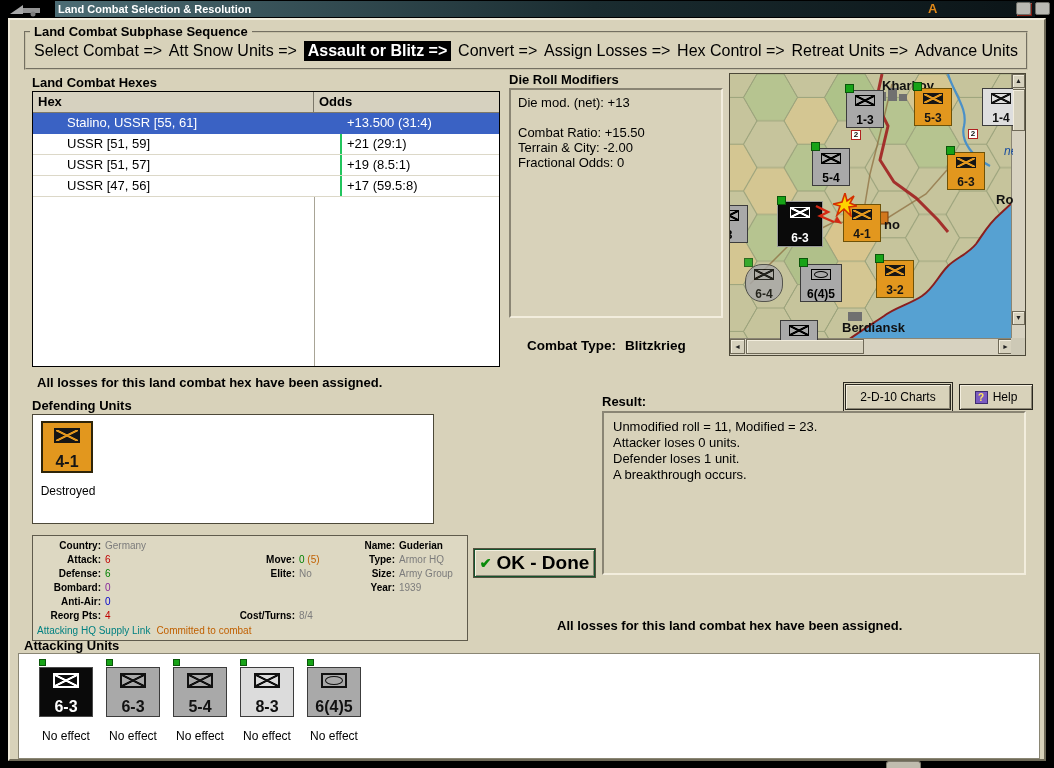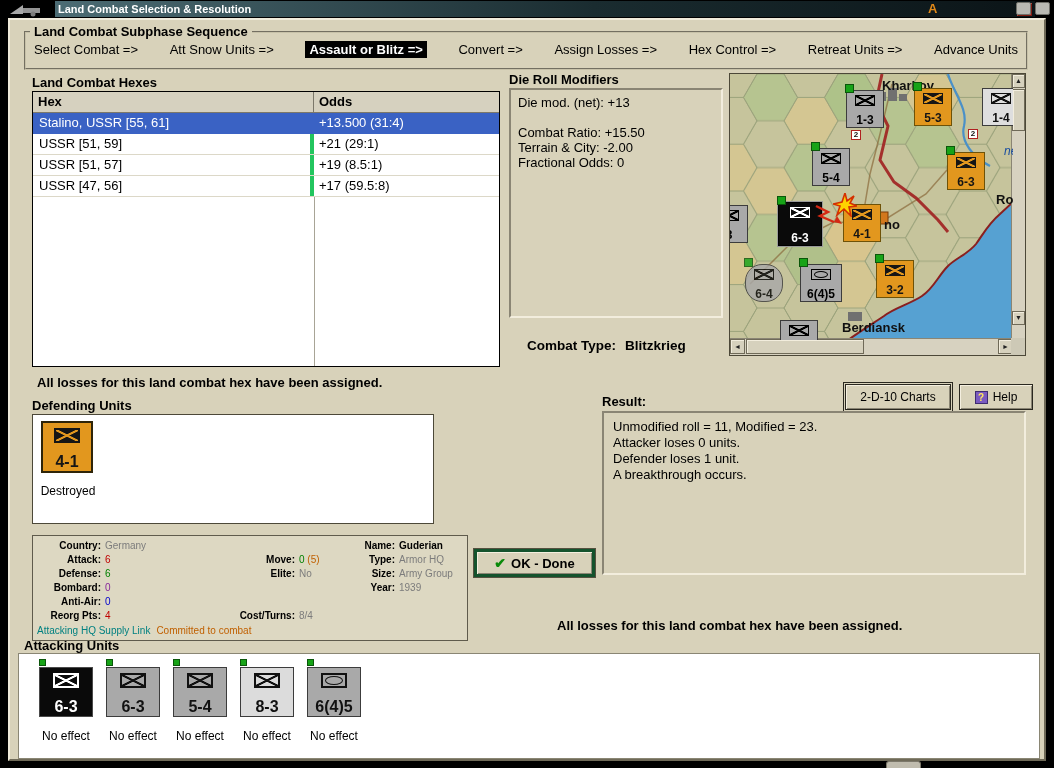--- a/index.html
+++ b/index.html
@@ -27,35 +27,35 @@
   .window { position:absolute; left:8px; top:18px; width:1038px; height:743px;
     background:#d8d2ba; border:2px solid; border-color:#f0ebdb #6f6a58 #6f6a58 #f0ebdb; }
 
   .sec-title { position:absolute; font-weight:bold; font-size:13px; white-space:nowrap; }
 
   
   fieldset.groupbox { position:absolute; left:14px; top:4px; width:1004px; height:46px;
     border:2px groove #c7c1a8; }
   fieldset.groupbox legend { font-weight:bold; font-size:13px; padding:0 4px; margin-left:4px; }
   .steps { display:flex; justify-content:space-between; align-items:center; padding:2px 8px 0 8px; }
-  .step { white-space:nowrap; font-size:13px;text-align:center; }
+  .step { white-space:nowrap; font-size:16px;text-align:center; }
   .step.active { background:#000; color:#fff; font-weight:bold; padding:1px 4px; }
 
   
   .hex-table { position:absolute; left:22px; top:71px; width:468px; height:276px;
     background:#fff; border:1px solid #000; overflow:hidden; }
   .hex-table::after { content:""; position:absolute; left:281px; top:0; bottom:0; width:1px;
     background:#a8a496; z-index:0; }
   .hex-header { position:relative; z-index:1; display:flex; height:21px; background:#d6d1bf;
     border-bottom:1px solid #7c786a; font-weight:bold; }
   .hex-header .col1 { width:281px; border-right:1px solid #7c786a; padding:2px 5px; }
   .hex-header .col2 { flex:1; padding:2px 5px; }
   .hex-row { position:relative; z-index:1; display:flex; height:21px; background:#fff;
     border-bottom:1px solid #dcd8c8; cursor:default; }
-  .hex-row .col1 { width:281px; border-right:4px solid #22c55e; padding:2px 6px; }
+  .hex-row .col1 { width:281px; border-right:2px solid #22c55e; padding:2px 6px;margin-left:28px; }
   .hex-row .col2 { flex:1; padding:2px 5px; }
   .hex-row.selected { background:#3a62c4; color:#fff; border-bottom-color:#3a62c4; }
   .hex-row.selected .col1 { border-right-color:transparent; }
 
   
   .die-panel { position:absolute; left:499px; top:68px; width:214px; height:230px;
     background:#d8d2ba; border:2px solid; border-color:#8a8574 #f2eddd #f2eddd #8a8574;
     padding:5px 7px; }
   .die-panel .net { margin-bottom:15px; }
   .die-panel .line { line-height:15px; }
@@ -164,22 +164,22 @@
   .info-row { display:flex; height:14px; line-height:14px; white-space:nowrap; }
   .lab { font-weight:bold; text-align:right; flex:none; }
   .c1l { width:64px; } .c1v { width:118px; padding-left:4px; }
   .c2l { width:76px; } .c2v { width:60px; padding-left:4px; }
   .c3l { width:40px; } .c3v { padding-left:4px; }
   .v-gray { color:#7c7c7c; } .v-red { color:#c00000; } .v-green { color:#008000; }
   .v-purple { color:#86269a; } .v-blue { color:#0000cc; } .v-orange { color:#c06000; }
   .info-foot { margin-top:2px; white-space:nowrap; }
   .supply { color:#008080; } .committed { color:#c06000; margin-left:6px; }
 
-  .ok-btn { left:464px; top:529px; width:121px; height:28px; font-weight:bold; font-size:13px;
-    border:3px solid #14532d; outline:1px solid #55513f; }
+  .ok-btn { left:464px; top:529px; width:121px; height:28px; font-weight:bold; font-size:19px;
+    border:1px solid #14532d; outline:1px solid #55513f; }
   .check-icon { color:#0a8a0a; font-size:14px; font-weight:bold; }
   .check-icon::before { content:"✔"; }
 
   
   .result-panel { position:absolute; left:592px; top:391px; width:424px; height:164px;
     background:#d8d2ba; border:2px solid; border-color:#8a8574 #f2eddd #f2eddd #8a8574;
     padding:6px 9px; }
   .result-panel .rline { line-height:16px; white-space:pre-wrap; }
 
   .bottom-tab { position:absolute; left:886px; top:761px; width:35px; height:7px;

